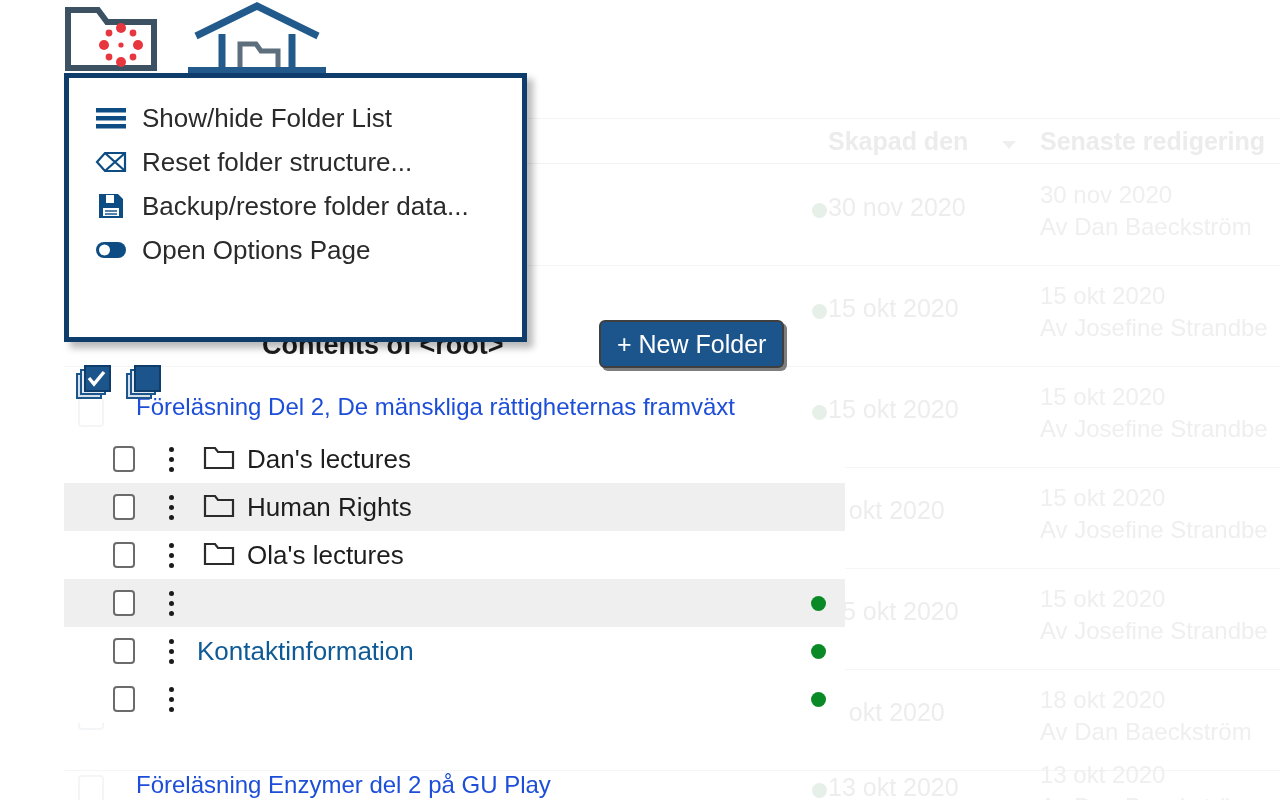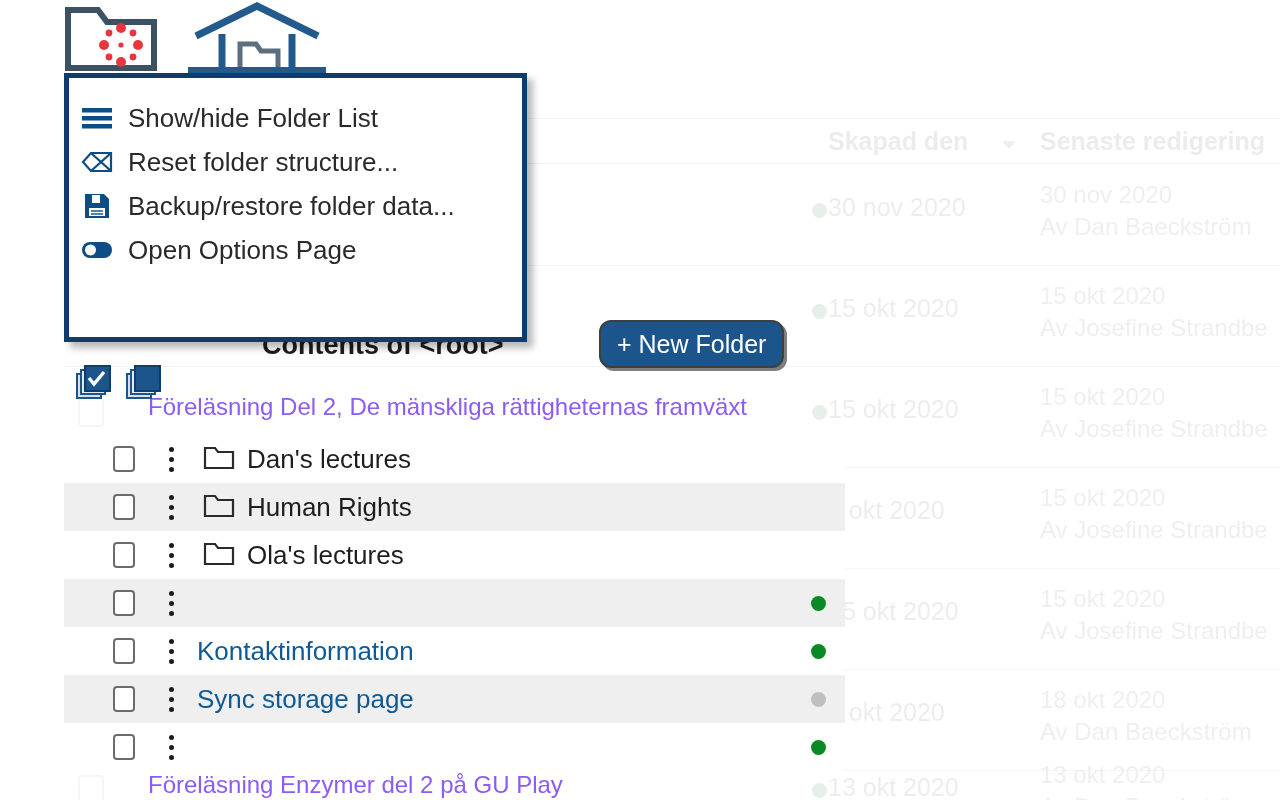--- a/index.html
+++ b/index.html
@@ -26,22 +26,22 @@
   .bg-sort-caret {
     position: absolute; left: 938px; top: 22px;
     width: 0; height: 0; border-left: 7px solid transparent;
     border-right: 7px solid transparent; border-top: 8px solid #efefef;
   }
   .bg-row {
     position: absolute; left: 64px; width: 1216px; height: 101px;
     border-bottom: 1px solid #f4f5f5;
   }
   .bg-title {
-    position: absolute; left: 84px; top: 26px;
-    font-size: 24px; color: #8b5cf6; white-space: nowrap;
+    position: absolute; left: 72px; top: 26px;
+    font-size: 24px; color: #1d4ed8; white-space: nowrap;
   }
   .bg-check {
     position: absolute; left: 14px; top: 30px; width: 26px; height: 30px;
     border: 2px solid #f4f5f6; border-radius: 4px;
   }
   .bg-dot {
     position: absolute; left: 748px; top: 38px;
     width: 15px; height: 15px; border-radius: 50%;
   }
   .bg-created {
@@ -67,21 +67,21 @@
     font-size: 27px; font-weight: bold; color: #1c1c1c;
     white-space: nowrap; z-index: 2;
   }
 
   
   #new-folder-button {
     position: absolute; left: 599px; top: 320px;
     height: 48px; padding: 0 16px;
     background: #1c558c; color: #ffffff;
     font-size: 25px; font-family: "Liberation Sans", sans-serif;
-    border: 2px solid #3f3f3f; border-radius: 12px;
+    border: 2px solid #3f3f3f; border-radius: 6px;
     box-shadow: 3px 3px 0 rgba(20,20,20,.55);
     cursor: pointer; z-index: 4;
     display: flex; align-items: center; justify-content: center;
   }
 
   
   .stack-icon { position: absolute; cursor: pointer; z-index: 4; }
   #select-all-icon { left: 76px; top: 365px; }
   #deselect-all-icon { left: 126px; top: 365px; }
 
@@ -115,21 +115,21 @@
   
   #popup-menu {
     position: absolute; left: 64px; top: 73px; width: 463px; height: 269px;
     background: #ffffff; border: 5px solid #0e3c6b;
     box-shadow: 6px 6px 7px rgba(0,0,0,.28);
     z-index: 10;
     padding-top: 18px;
   }
   .menu-item {
     display: flex; align-items: center; height: 44px;
-    padding-left: 11px; cursor: pointer;
+    padding-left: 25px; cursor: pointer;
   }
   .menu-icon {
     width: 34px; flex: 0 0 auto; display: flex; align-items: center; justify-content: center;
   }
   .menu-label {
     margin-left: 14px; font-size: 26px; color: #2a2a2a; white-space: nowrap;
   }
 </style>
 </head>
 <body>
@@ -333,30 +333,20 @@
         <div class="row-check"></div>
         <div class="kebab">
             <i></i>
             <i></i>
             <i></i>
           </div>
         <span class="row-label link">Kontaktinformation</span>
         <span class="status-dot" style="left:747px;background:#0a8a27"></span>
       </div>
 
-      <div class="row alt">
-        <div class="row-check"></div>
-        <div class="kebab">
-            <i></i>
-            <i></i>
-            <i></i>
-          </div>
-        <span class="row-label link">Sync storage page</span>
-        <span class="status-dot" style="left:747px;background:#bfbfbf"></span>
-      </div>
 
       <div class="row">
         <div class="row-check"></div>
         <div class="kebab">
             <i></i>
             <i></i>
             <i></i>
           </div>
         <span class="status-dot" style="left:747px;background:#0a8a27"></span>
       </div>

